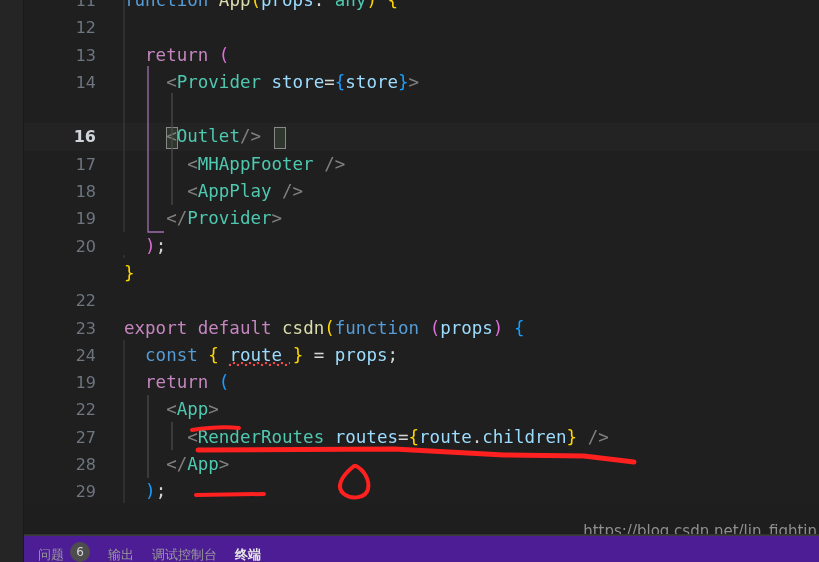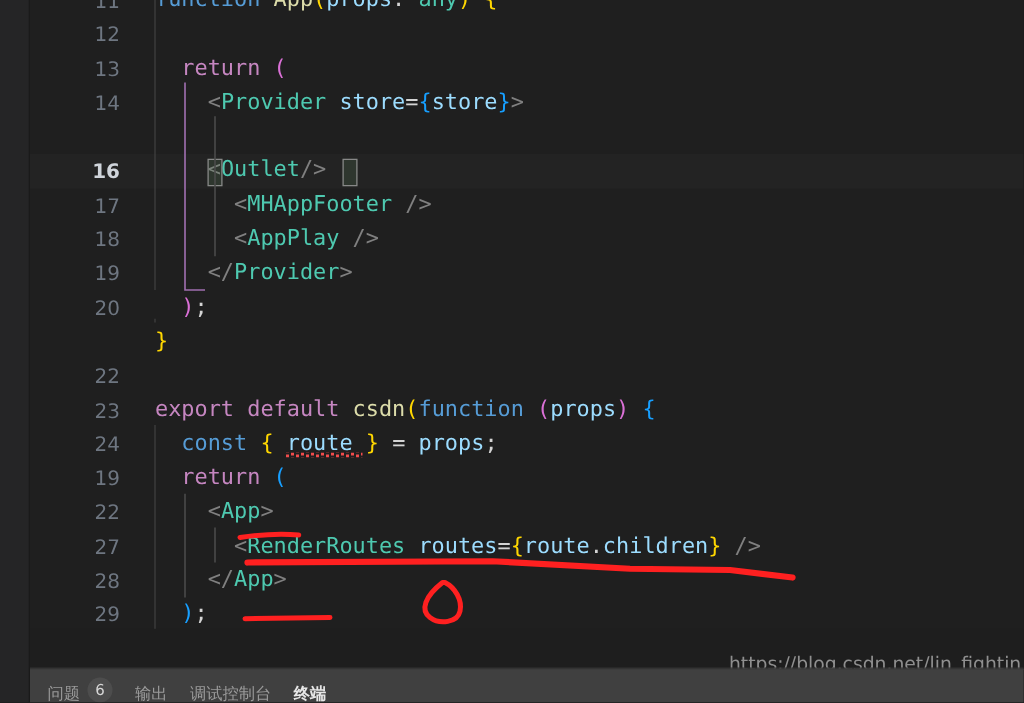--- a/index.html
+++ b/index.html
@@ -133,21 +133,21 @@
     color: #8f8f8f;
     white-space: nowrap;
     text-align: right;
   }
 
   
   .panel {
     position: absolute;
     left: 24px; bottom: 0;
     width: 795px; height: 27px;
-    background: #404040;
+    background: #4c1d95;
     border-top: 1px solid #3c3c3c;
     overflow: hidden;
   }
   .panel-tabs {
     position: absolute;
     left: 14px; top: 9px;
     display: flex;
     align-items: center;
     gap: 18px;
     font-family: "DejaVu Sans", sans-serif;

